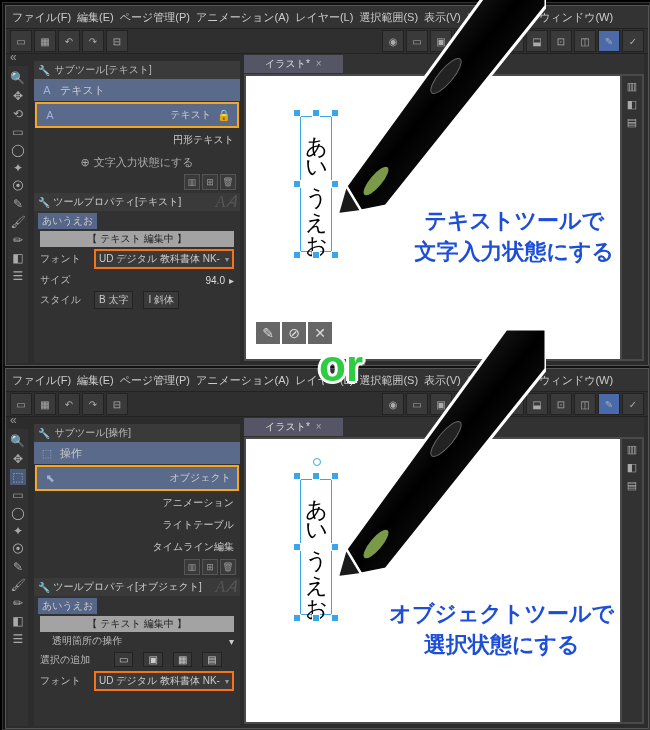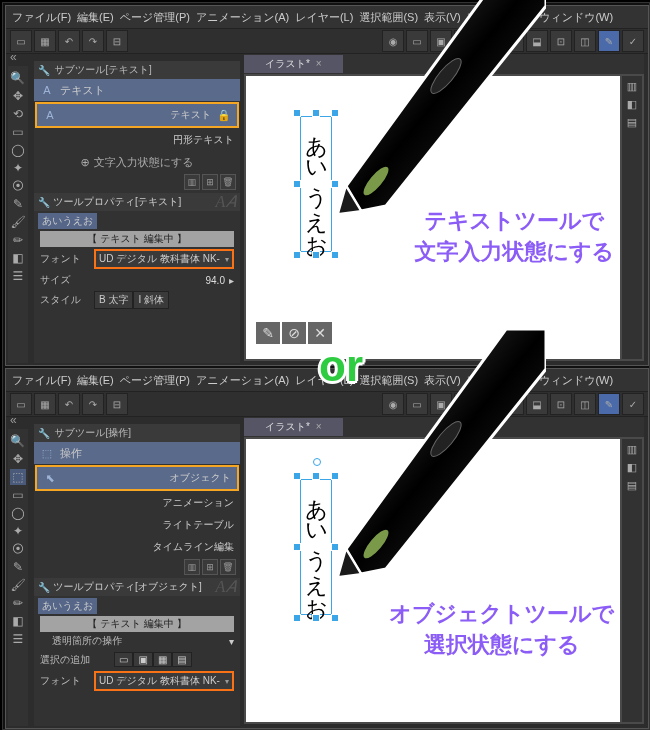--- a/index.html
+++ b/index.html
@@ -30,40 +30,40 @@
 .propbox{margin-top:2px}
 .prophdr{height:18px;background:#3a3a3a;display:flex;align-items:center;padding:0 4px;font-size:10px}
 .prophdr .watermark{margin-left:auto;font-size:16px;color:#555;font-style:italic;font-family:serif}
 .fieldtag{background:#556688;padding:1px 4px;font-size:10px;display:inline-block;margin:2px 4px}
 .section-lbl{text-align:center;font-size:10px;color:#222;background:#a3a3a3;margin:0 6px;padding:1px 0}
 .proprow{display:flex;align-items:center;padding:2px 6px;gap:4px;font-size:10px}
 .proprow label{width:50px;color:#bbb}
 .sel-box{flex:1;background:#3a3a3a;border:2px solid #f97316;padding:1px 3px;color:#ccc;display:flex;align-items:center;justify-content:space-between}
 .sel-box .dd{font-size:8px;color:#999}
 .numval{text-align:right;color:#ddd}
-.btns{display:flex;gap:0}
+.btns{display:flex;gap:10px}
 .bbtn{background:#3a3a3a;border:1px solid #222;padding:1px 4px;font-size:10px}
 .canvas-area{position:absolute;left:238px;top:48px;right:4px;bottom:4px;background:#4a4a4a}
 .canvas-tab{height:20px;background:#323232;display:flex;align-items:center}
 .tab{background:#556;padding:2px 21px;font-size:10px;color:#ddd}
 .tab .x{margin-left:6px;color:#aaa}
 .canvas{position:absolute;left:2px;top:22px;right:24px;bottom:2px;background:#fff}
 .rightstrip{position:absolute;right:2px;top:22px;width:20px;bottom:2px;background:#323232}
 .rightstrip .ti{width:16px;height:16px;margin:2px auto;display:flex;align-items:center;justify-content:center;color:#aaa}
 .vtext{position:absolute;left:54px;top:40px;border:1px solid #3aa6e8;padding:4px 2px;display:flex}
 .vtext .col{writing-mode:vertical-rl;font-size:22px;color:#000;font-family:serif;line-height:1.2}
 .handles{position:absolute;inset:-4px;pointer-events:none}
 .handles b{position:absolute;width:6px;height:6px;background:#3aa6e8;border:1px solid #fff}
 .h-tl{left:-4px;top:-4px}.h-tr{right:-4px;top:-4px}.h-bl{left:-4px;bottom:-4px}.h-br{right:-4px;bottom:-4px}
 .h-ml{left:-4px;top:50%;margin-top:-4px}.h-mr{right:-4px;top:50%;margin-top:-4px}
 .h-tc{left:50%;top:-4px;margin-left:-4px}.h-bc{left:50%;bottom:-4px;margin-left:-4px}
 .rot{position:absolute;left:50%;top:-18px;margin-left:-3px;width:6px;height:6px;border:1px solid #3aa6e8;border-radius:50%;background:#fff}
 .confirm-bar{position:absolute;left:10px;top:246px;display:flex;gap:2px}
 .confirm-bar .cb{width:24px;height:22px;background:#666;color:#ddd;display:flex;align-items:center;justify-content:center;font-size:14px}
-.annotation{position:absolute;font-weight:bold;font-size:22px;color:#8b5cf6;text-shadow:-1px -1px 0 #fff,1px -1px 0 #fff,-1px 1px 0 #fff,1px 1px 0 #fff,-2px 0 0 #fff,2px 0 0 #fff,0 -2px 0 #fff,0 2px 0 #fff;line-height:1.4;text-align:center}
+.annotation{position:absolute;font-weight:bold;font-size:22px;color:#1d4ed8;text-shadow:-1px -1px 0 #fff,1px -1px 0 #fff,-1px 1px 0 #fff,1px 1px 0 #fff,-2px 0 0 #fff,2px 0 0 #fff,0 -2px 0 #fff,0 2px 0 #fff;line-height:1.4;text-align:center}
 .or-label{position:absolute;left:316px;top:338px;font-size:44px;font-weight:900;color:#2ecc40;text-shadow:-2px -2px 0 #fff,2px -2px 0 #fff,-2px 2px 0 #fff,2px 2px 0 #fff,-3px 0 0 #fff,3px 0 0 #fff,0 -3px 0 #fff,0 3px 0 #fff;z-index:50}
 .stylus{position:absolute;width:280px;height:280px;pointer-events:none;z-index:40}
 .stylus svg{width:100%;height:100%}
 </style>
 </head>
 <body>
 
 <div class="outer">
 
 <div class="panel top">

